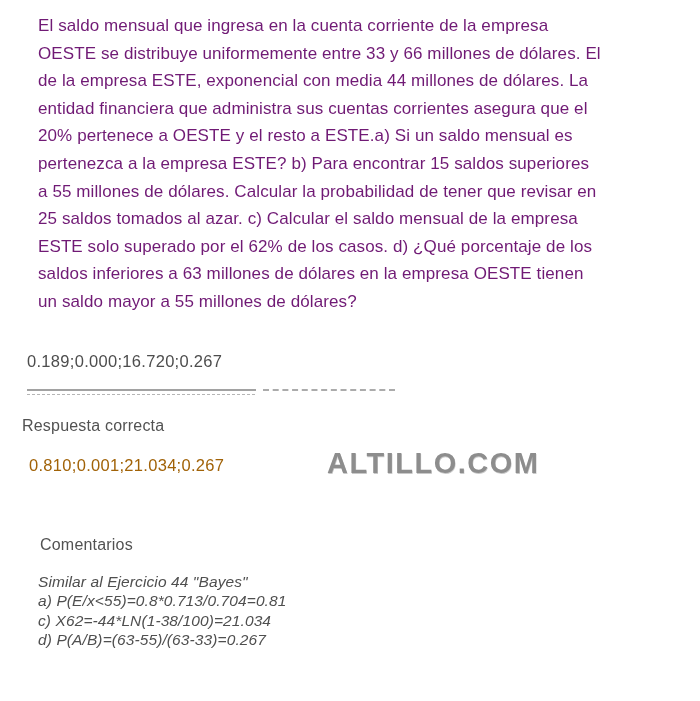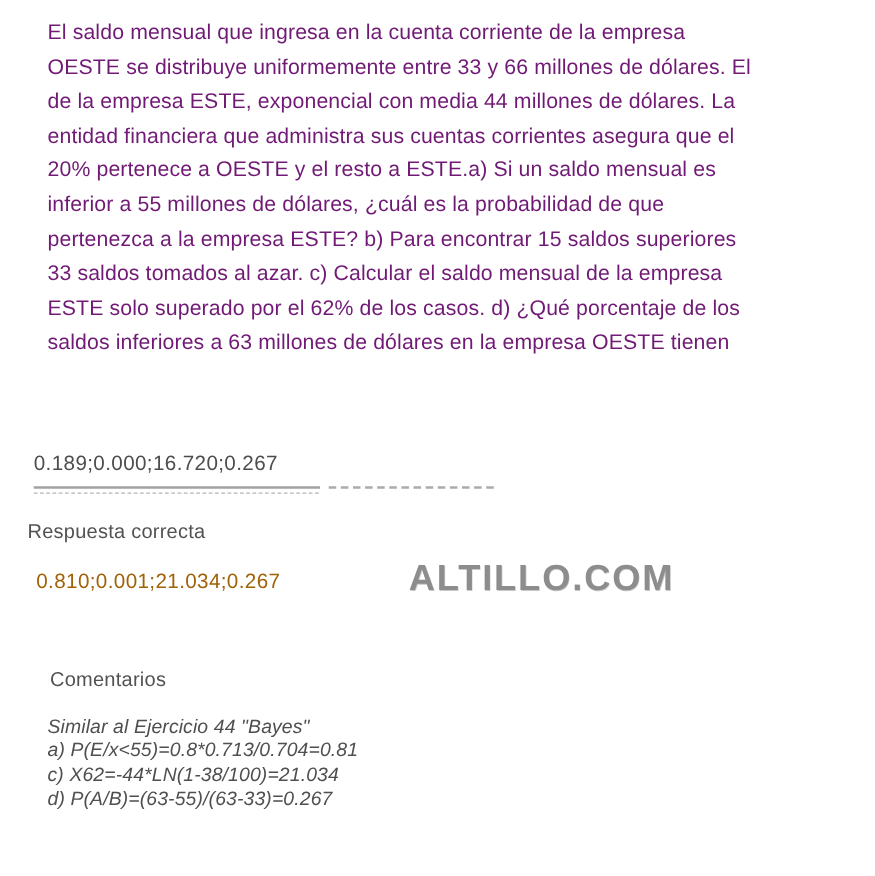--- a/index.html
+++ b/index.html
@@ -23,21 +23,21 @@
     line-height: 27.6px;
     letter-spacing: 0.1px;
     color: #701a75;
   }
   .question .qline {
     white-space: nowrap;
   }
   .student-answer {
     position: absolute;
     left: 27px;
-    top: 362px;
+    top: 352px;
     font-size: 16.5px;
     letter-spacing: 0.3px;
     color: #4d4d4d;
   }
   .ul-solid {
     position: absolute;
     left: 27px;
     top: 389px;
     width: 229px;
     height: 0;
@@ -109,25 +109,26 @@
 </style>
 </head>
 <body>
 
 <div class="question">
   <div class="qline">El saldo mensual que ingresa en la cuenta corriente de la empresa</div>
   <div class="qline">OESTE se distribuye uniformemente entre 33 y 66 millones de dólares. El</div>
   <div class="qline">de la empresa ESTE, exponencial con media 44 millones de dólares. La</div>
   <div class="qline">entidad financiera que administra sus cuentas corrientes asegura que el</div>
   <div class="qline">20% pertenece a OESTE y el resto a ESTE.a) Si un saldo mensual es</div>
-  <div class="qline">inferior a 55 millones de dólares, ¿cuál es la probabilidad de que</div>
   <div class="qline">pertenezca a la empresa ESTE? b) Para encontrar 15 saldos superiores</div>
-  <div class="qline">33 saldos tomados al azar. c) Calcular el saldo mensual de la empresa</div>
+  <div class="qline">a 55 millones de dólares. Calcular la probabilidad de tener que revisar en</div>
+  <div class="qline">25 saldos tomados al azar. c) Calcular el saldo mensual de la empresa</div>
   <div class="qline">ESTE solo superado por el 62% de los casos. d) ¿Qué porcentaje de los</div>
   <div class="qline">saldos inferiores a 63 millones de dólares en la empresa OESTE tienen</div>
+  <div class="qline">un saldo mayor a 55 millones de dólares?</div>
 </div>
 
 <div class="student-answer">0.189;0.000;16.720;0.267</div>
 <div class="ul-solid"></div>
 <div class="ul-dash-right"></div>
 <div class="ul-dash-below"></div>
 
 <div class="resp-label">Respuesta correcta</div>
 <div class="correct-answer">0.810;0.001;21.034;0.267</div>
 

